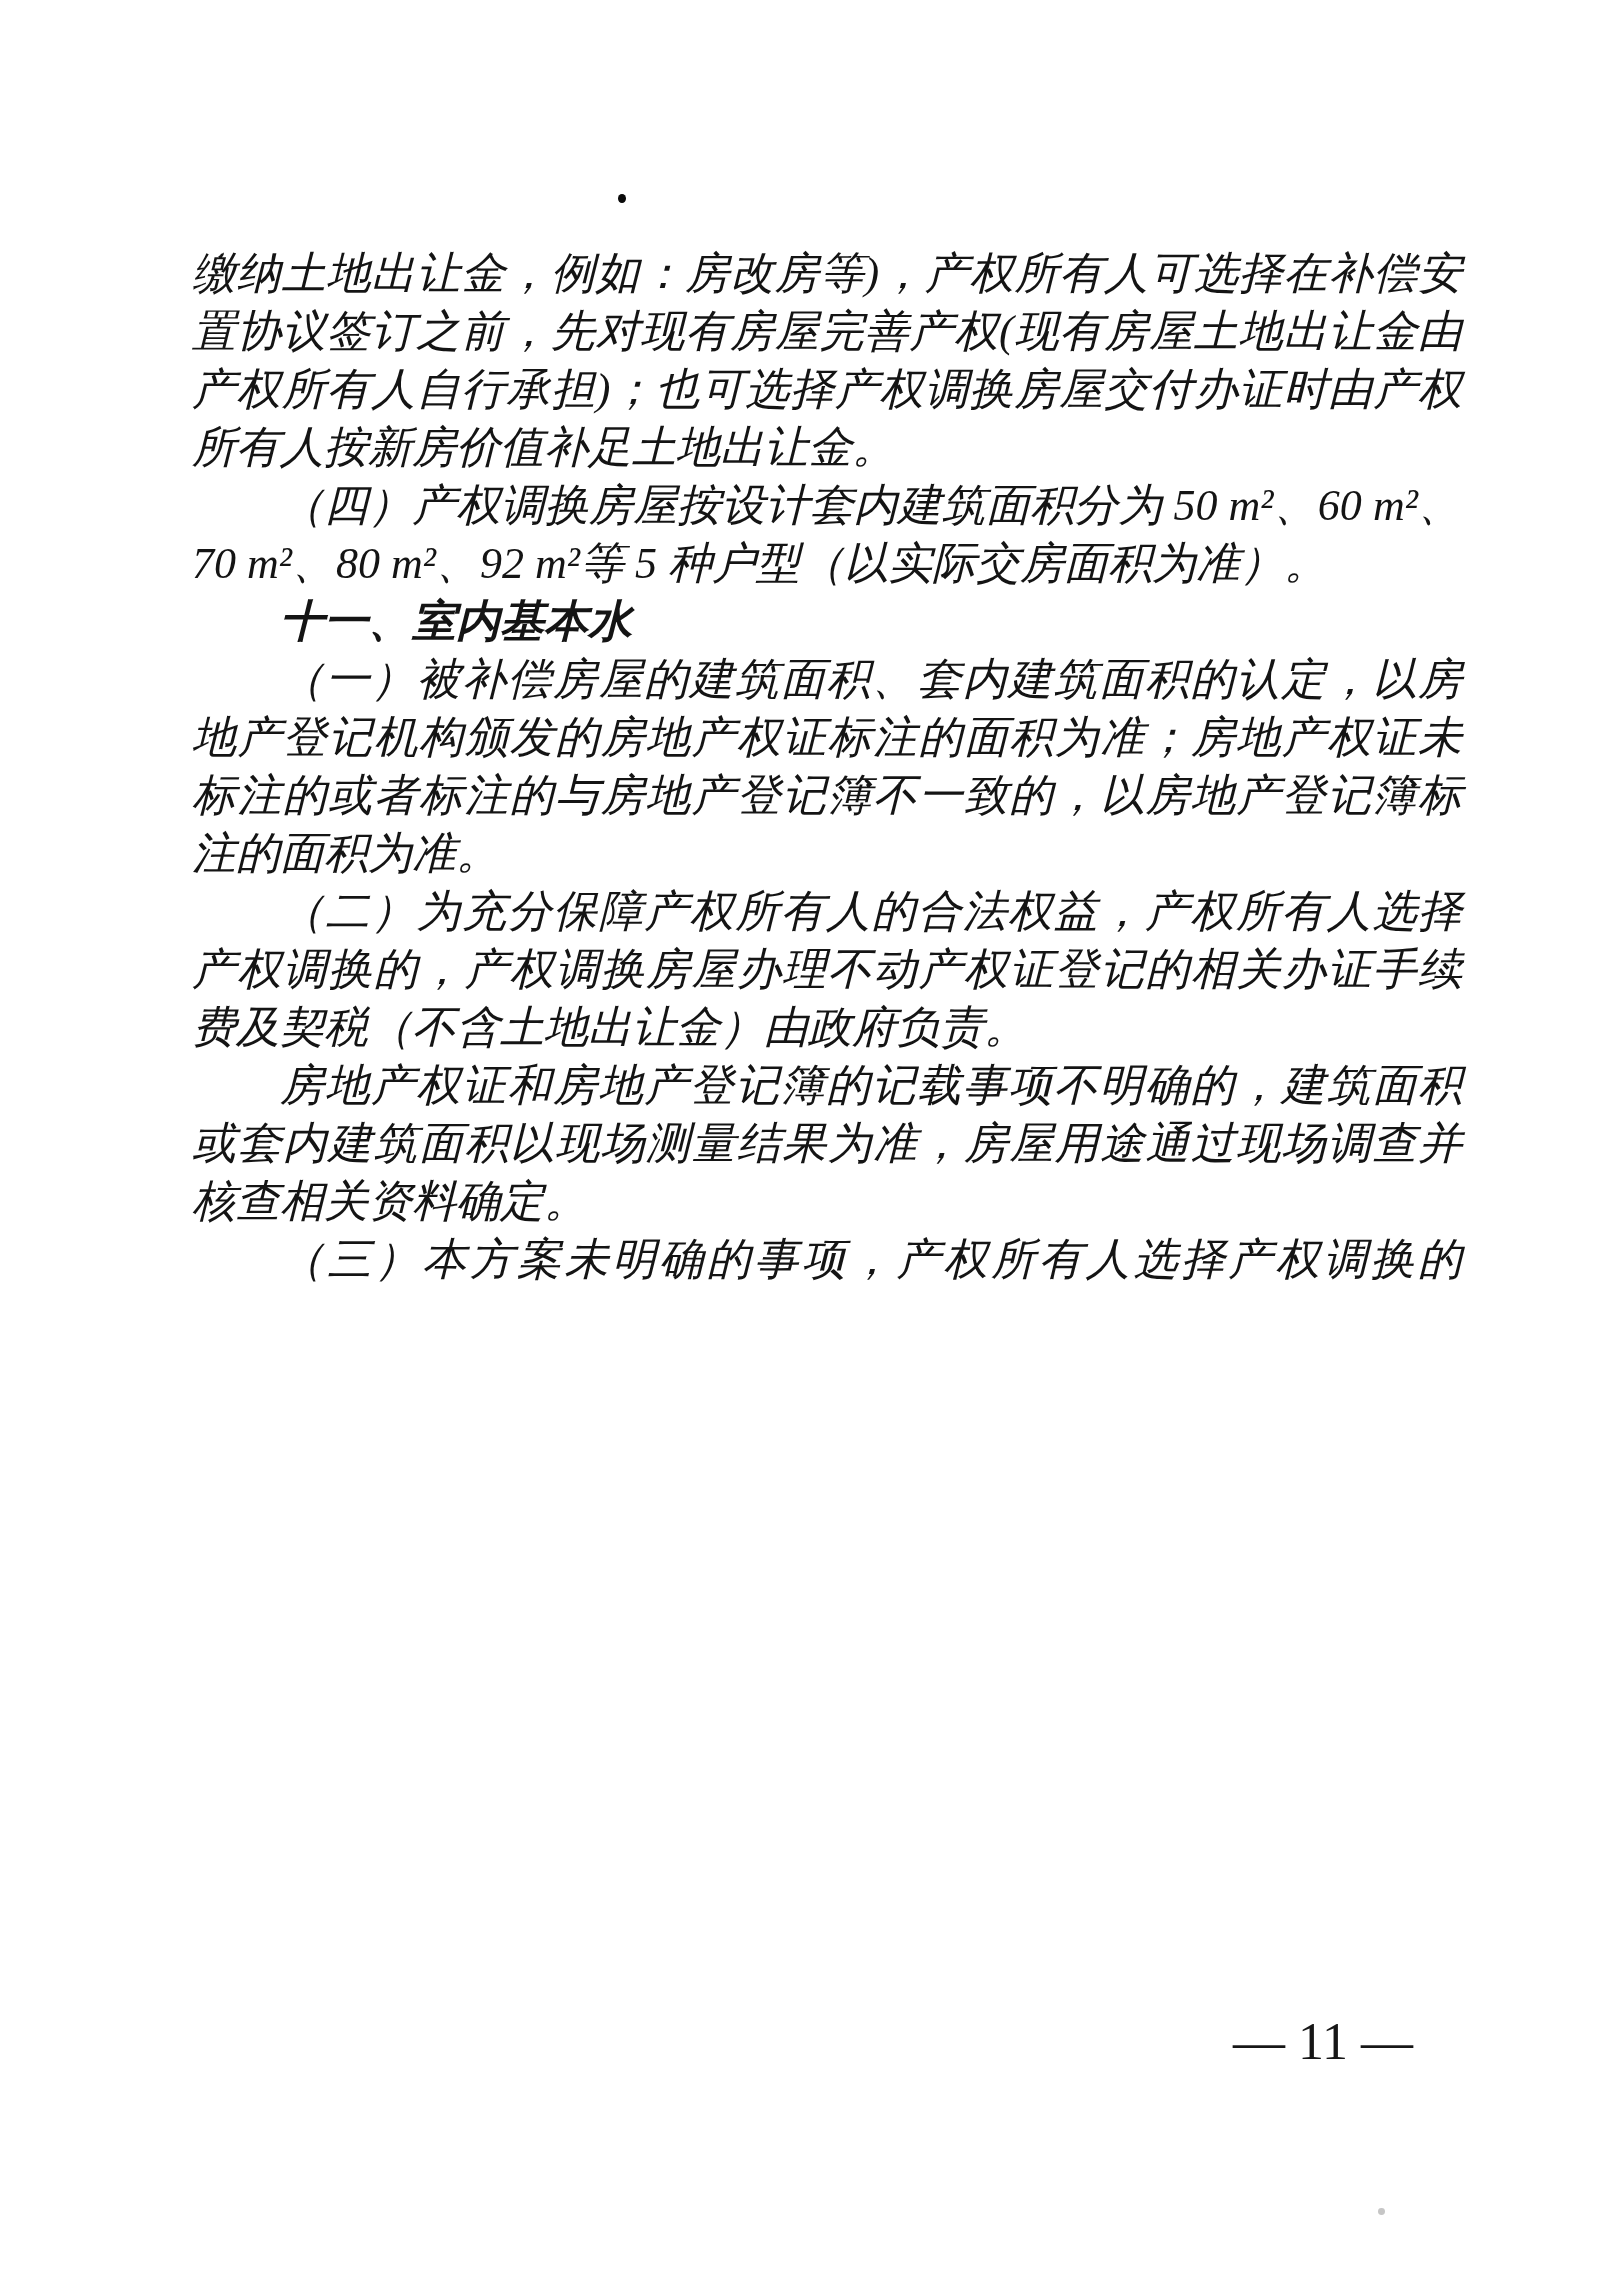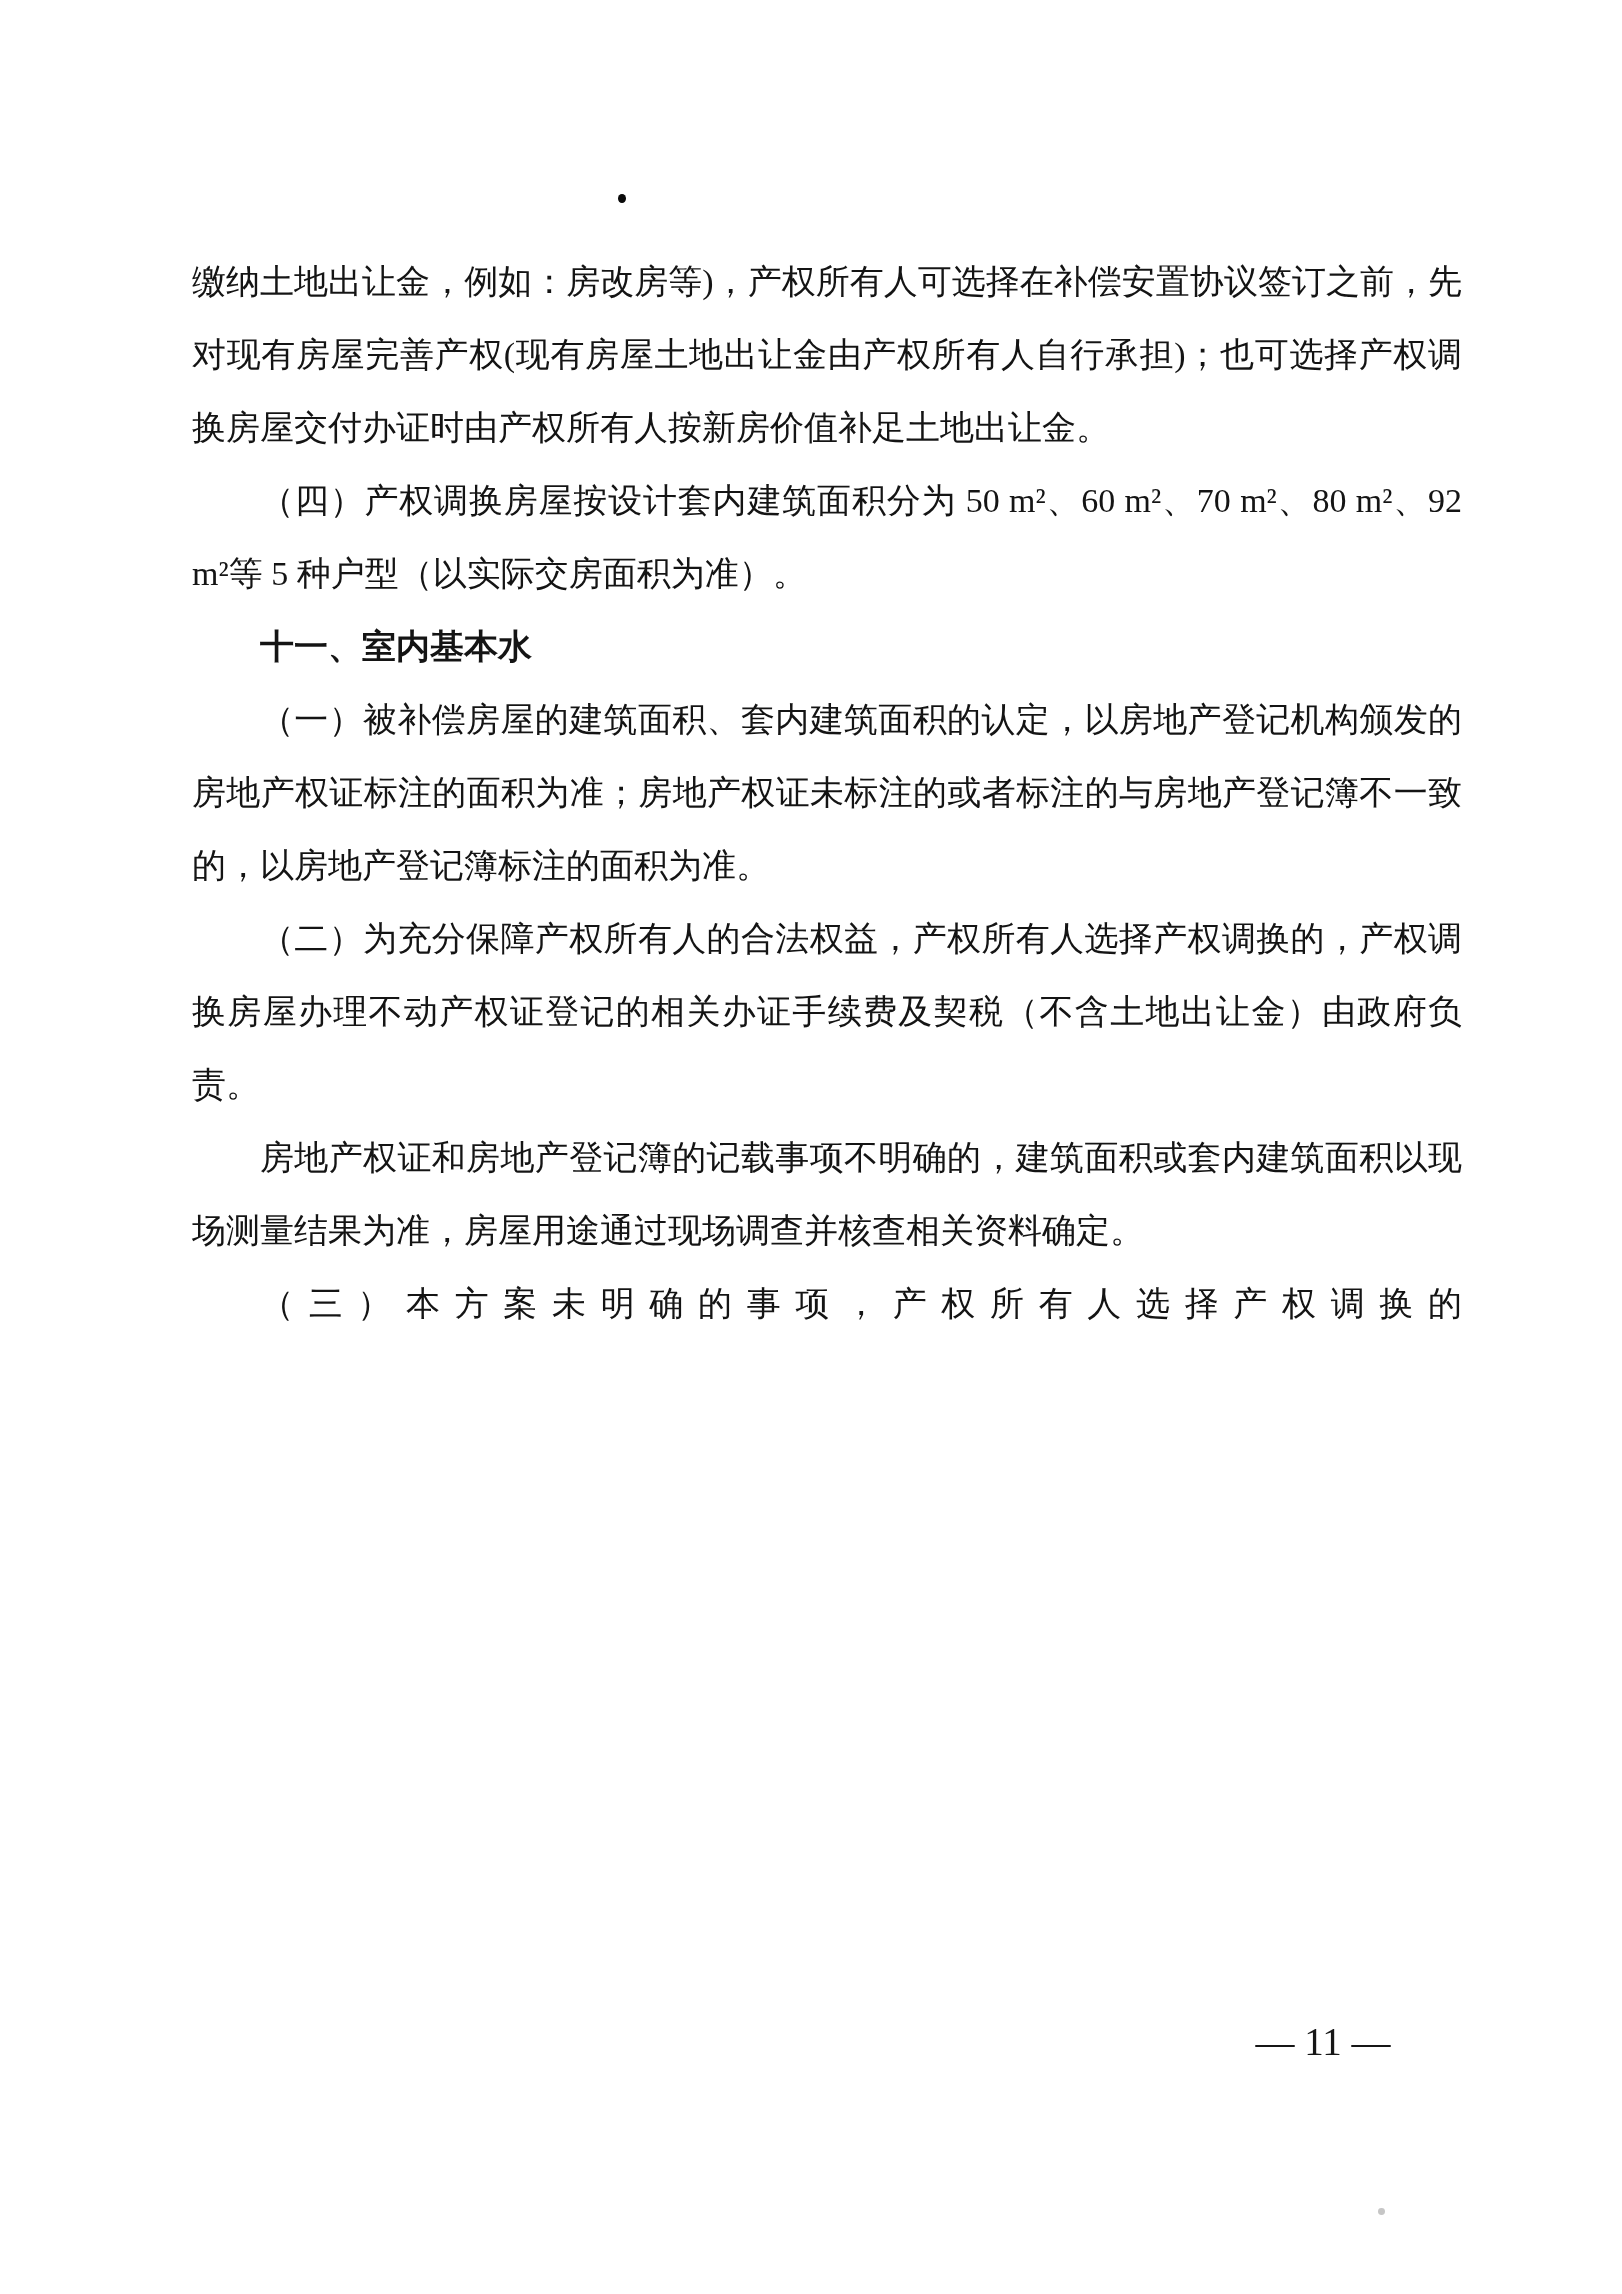--- a/index.html
+++ b/index.html
@@ -14,44 +14,45 @@
     background: #ffffff;
     overflow: hidden;
     font-family: "Liberation Serif", "DejaVu Serif", serif;
     color: #141414;
   }
   .body-text {
     position: absolute;
     left: 192px;
     top: 245px;
     width: 1270px;
-    font-size: 34px;
-    line-height: 73px;
+    font-size: 44px;
+    line-height: 58px;
     text-align: justify;
+    font-style: italic;
   }
   .para {
     margin: 0;
     padding: 0;
     text-indent: 2em;
   }
   .para.no-indent {
     text-indent: 0;
   }
   .para.heading {
     font-weight: 700;
   }
   .para.fill-last {
     text-align-last: justify;
   }
   .page-number {
     position: absolute;
     top: 2019px;
     left: 1225px;
     width: 196px;
-    font-size: 39px;
+    font-size: 52px;
     line-height: 45px;
     text-align: center;
     white-space: nowrap;
     color: #161616;
   }
   .speck {
     position: absolute;
     border-radius: 50%;
   }
   .speck-top {

